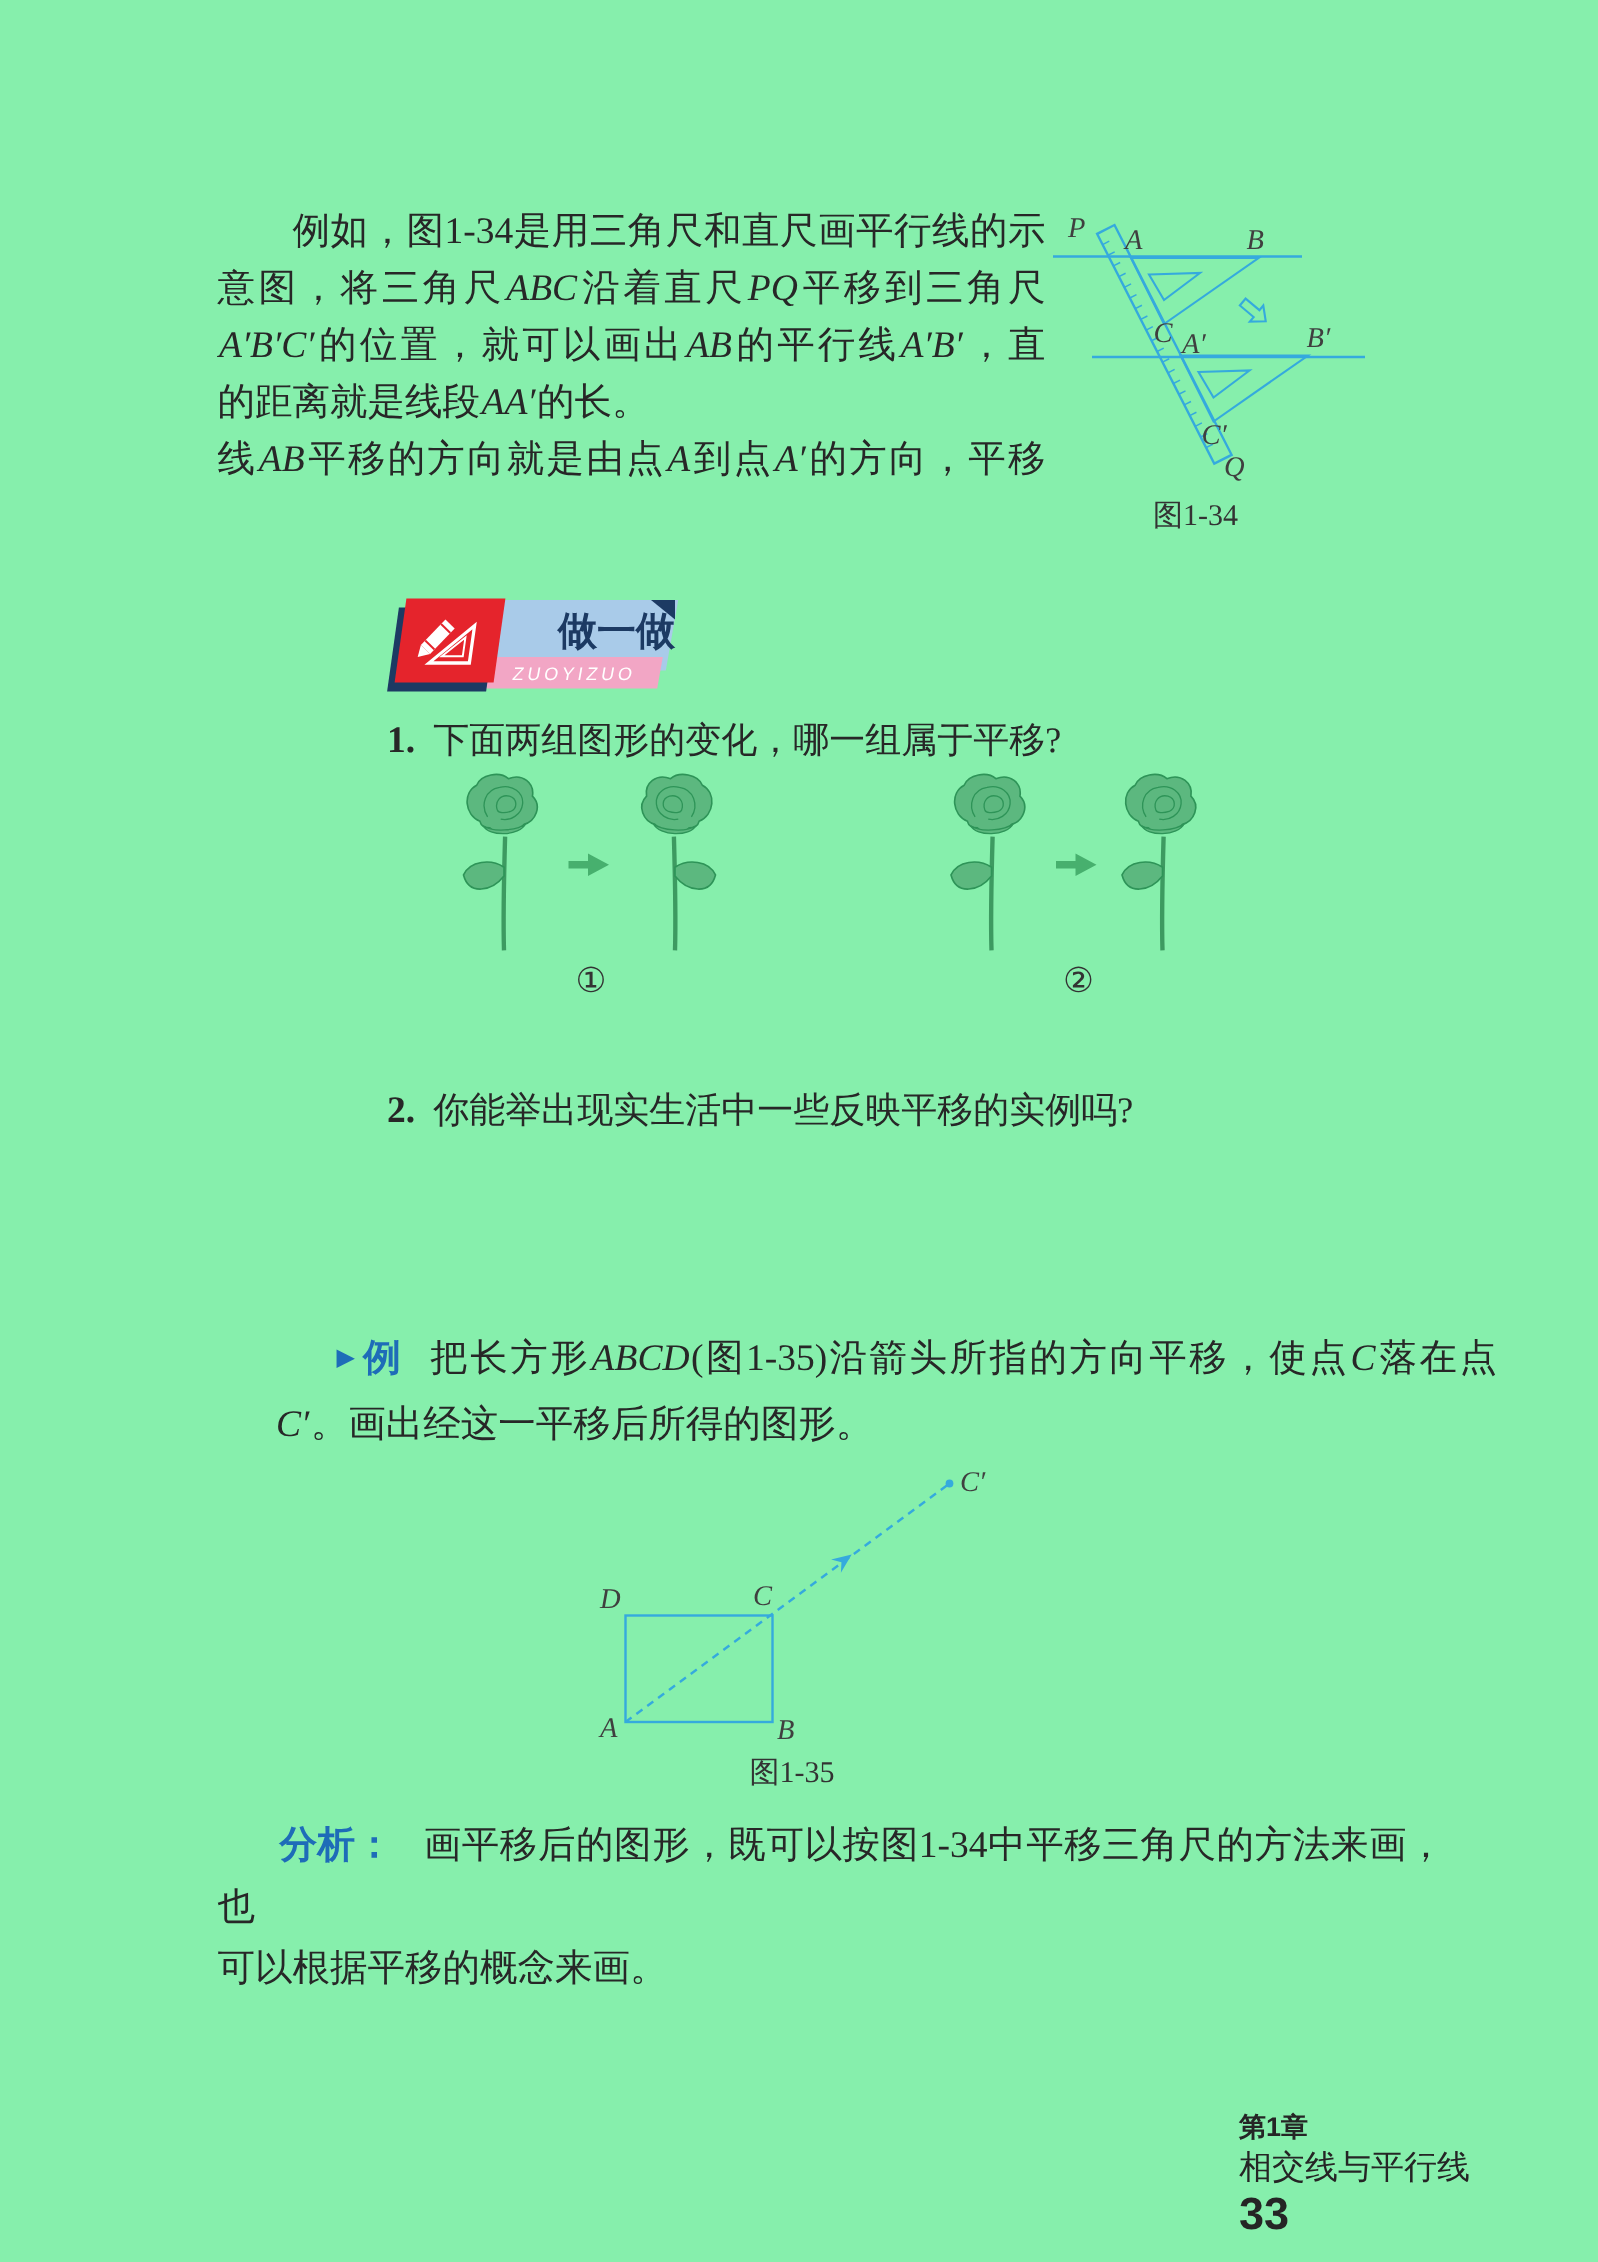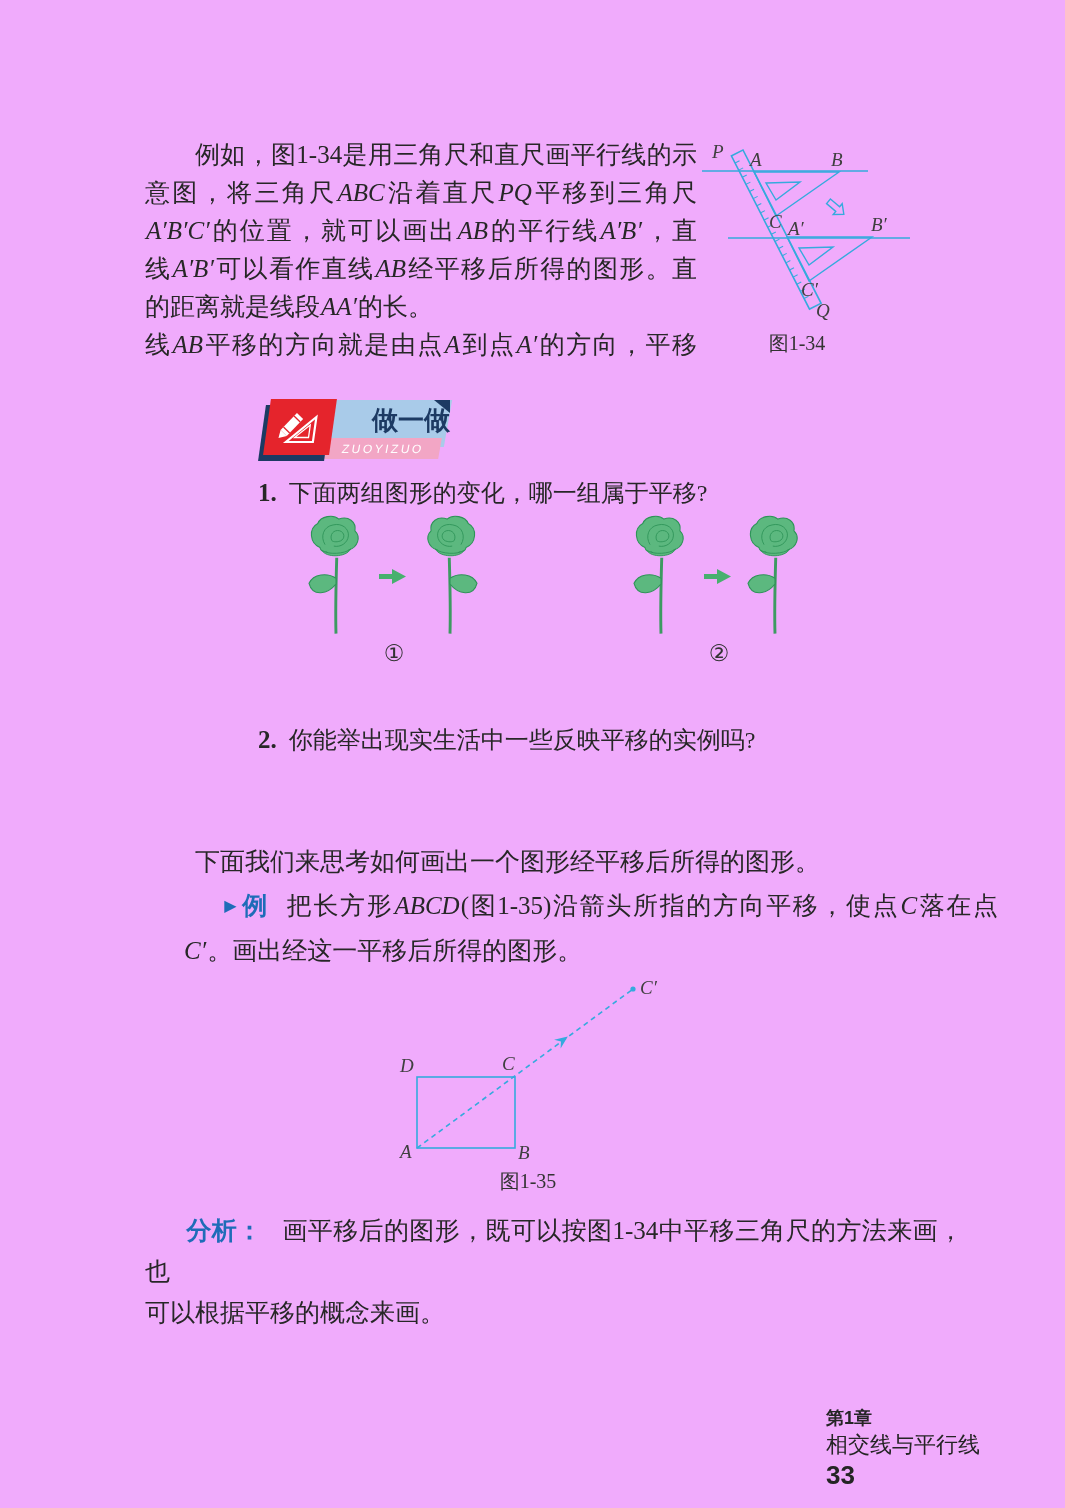--- a/index.html
+++ b/index.html
@@ -1,16 +1,16 @@
 <!DOCTYPE html>
 <html><head>
 <meta charset="utf-8">
 <style>
   html,body{margin:0;padding:0;background:#ffffff;}
-  .page{position:relative;width:1065px;height:1508px;background:#f0abfc;overflow:hidden;
+  .page{position:relative;width:1065px;height:1508px;background:#86efac;overflow:hidden;
         font-family:"Liberation Serif","DejaVu Serif",serif;color:#272727;}
   .math{font-style:italic;padding:0 1px;}
   
   .intro{position:absolute;left:145px;top:136px;width:552px;font-size:25px;line-height:38px;}
   .tline{text-align:justify;}
   .tline.j{text-align-last:justify;}
   .tline.first{text-indent:2em;}
   
   .fig134{position:absolute;left:698px;top:136px;}
   .fig135{position:absolute;left:380px;top:958px;}
@@ -53,21 +53,21 @@
   .ex-arrow{color:#1e6cb8;font-size:16px;font-family:"DejaVu Sans",sans-serif;position:relative;top:-3px;}
   .ex-word{color:#1e6cb8;font-weight:bold;font-family:"Liberation Sans","DejaVu Sans",sans-serif;margin:0 18px 0 4px;}
   .analysis{position:absolute;left:145px;top:1210px;width:818px;font-size:25px;line-height:41px;}
   .analysis .l1{text-indent:1.65em;text-align:justify;text-align-last:justify;}
   .an-label{color:#1e6cb8;font-weight:bold;font-family:"Liberation Sans","DejaVu Sans",sans-serif;margin-right:20px;}
   
   .footer{position:absolute;top:1406px;right:85px;display:flex;align-items:baseline;
           font-family:"Liberation Sans","DejaVu Sans",sans-serif;color:#252525;flex-direction:column;}
   .f-chap{font-weight:bold;font-size:18px;}
   .f-title{font-size:22px;margin-left:14px;}
-  .f-page{font-weight:bold;font-size:26px;}
+  .f-page{font-weight:bold;font-size:30px;}
 </style>
 </head>
 <body>
 
 <svg width="0" height="0" style="position:absolute" aria-hidden="true">
   <defs>
     <symbol id="flower-sym" viewBox="0 0 90 170">
       <path d="M46,60 C45,95 44,130 45,164" fill="none" stroke="#3d9a61" stroke-width="4"></path>
       <path d="M45,88 C33,80 14,82 8,95 C13,114 34,110 45,96 Z" fill="#5cb87f" stroke="#2e9458" stroke-width="1.5"></path>
       <path d="M23,46 C9,40 7,20 20,13 C24,3 41,0 49,7 C62,2 73,11 71,23 C80,32 74,46 63,49 C58,57 37,58 32,52 C27,52 24,50 23,46 Z" fill="#5cb87f" stroke="#2e9458" stroke-width="1.5"></path>
@@ -80,21 +80,20 @@
     </symbol>
   </defs>
 </svg>
 
 <div class="page">
 
   <div class="intro">
     <div class="tline first j"><span>例如，图1-34是用三角尺和直尺画平行线的示</span></div>
     <div class="tline j"><span>意图，将三角尺</span><span class="math">ABC</span><span>沿着直尺</span><span class="math">PQ</span><span>平移到三角尺</span></div>
     <div class="tline j"><span class="math">A′B′C′</span><span>的位置，就可以画出</span><span class="math">AB</span><span>的平行线</span><span class="math">A′B′</span><span>，直</span></div>
-    <div class="tline j"><span>线</span><span class="math">A′B′</span><span>可以看作直线</span><span class="math">AB</span><span>经平移后所得的图形。直</span></div>
     <div class="tline"><span>的距离就是线段</span><span class="math">AA′</span><span>的长。</span></div>
     <div class="tline j"><span>线</span><span class="math">AB</span><span>平移的方向就是由点</span><span class="math">A</span><span>到点</span><span class="math">A′</span><span>的方向，平移</span></div>
   </div>
 
   <div class="fig134">
     <svg width="310" height="228" viewBox="0 0 310 228">
       <line class="cy" x1="4" y1="35" x2="170" y2="35"></line>
       <line class="cy" x1="30" y1="102" x2="212" y2="102"></line>
       <g transform="translate(45,14) rotate(63)">
         <rect class="cy" x="0" y="0" width="172" height="13"></rect>
@@ -186,21 +185,20 @@
         <use href="#flower-sym"></use>
       </svg>
   </div>
   <div class="glabel gl1">①</div>
   <div class="glabel gl2">②</div>
 
   <div class="q2">
     <span class="qnum">2.</span><span>你能举出现实生活中一些反映平移的实例吗?</span>
   </div>
 
-  <div class="think">下面我们来思考如何画出一个图形经平移后所得的图形。</div>
 
   <div class="example">
     <div class="l1">
       <span class="ex-arrow">▶</span><span class="ex-word">例</span><span><span>把长方形</span><span class="math">ABCD</span><span>(图1-35)沿箭头所指的方向平移，使点</span><span class="math">C</span><span>落在点</span></span>
     </div>
     <div class="tline"><span class="math">C′</span><span>。画出经这一平移后所得的图形。</span></div>
   </div>
 
   <div class="fig135">
     <svg width="310" height="240" viewBox="0 0 310 240">

